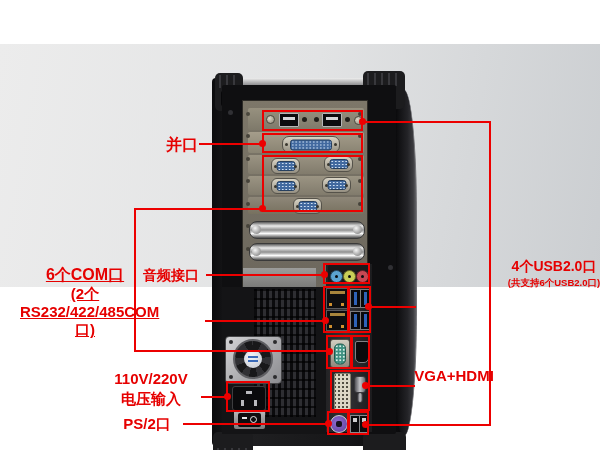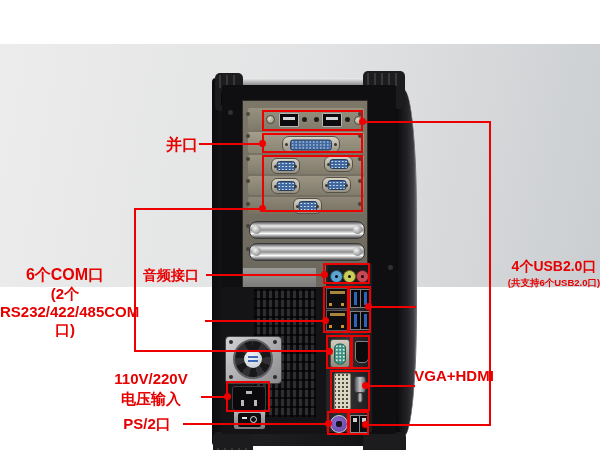--- a/index.html
+++ b/index.html
@@ -234,21 +234,21 @@
   <div class="rdot" style="left:224px;top:349px;"></div>
   <div class="rdot" style="left:325px;top:376px;"></div>
   <div class="rdot" style="left:359px;top:74px;"></div>
   <div class="rdot" style="left:362px;top:377px;"></div>
   <div class="rdot" style="left:365px;top:259px;"></div>
   <div class="rdot" style="left:362px;top:338px;"></div>
 
   <div class="lbl fs16 ralign" style="left:140px;top:91px;width:58px;">
     <span>并口</span>
   </div>
-  <div class="lbl" style="left:0;top:221px;width:130px;">
+  <div class="lbl" style="left:20px;top:221px;width:130px;text-decoration:underline;">
     <span class="fs16">6个COM口</span>
     <span class="sub10">(2个RS232/422/485COM口)</span>
   </div>
   <div class="lbl fs14" style="left:136px;top:223px;width:70px;">
     <span>音频接口</span>
   </div>
   <div class="lbl fs15" style="left:98px;top:326px;width:106px;">
     <span>110V/220V</span>
     <span style="margin-top:2px;">电压输入</span>
   </div>

